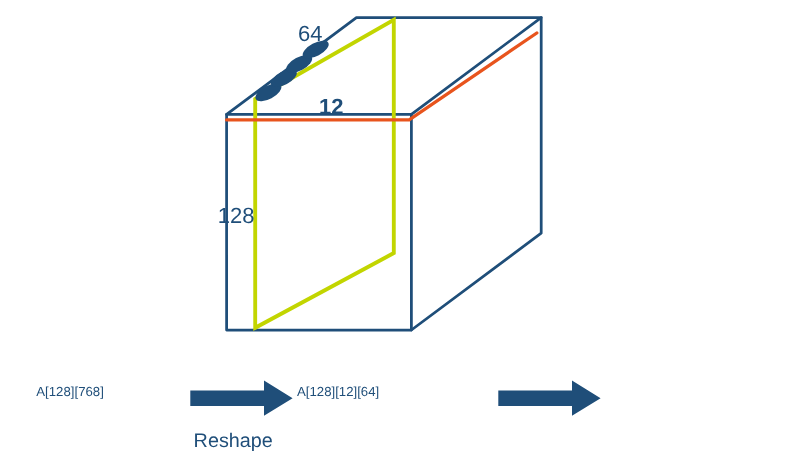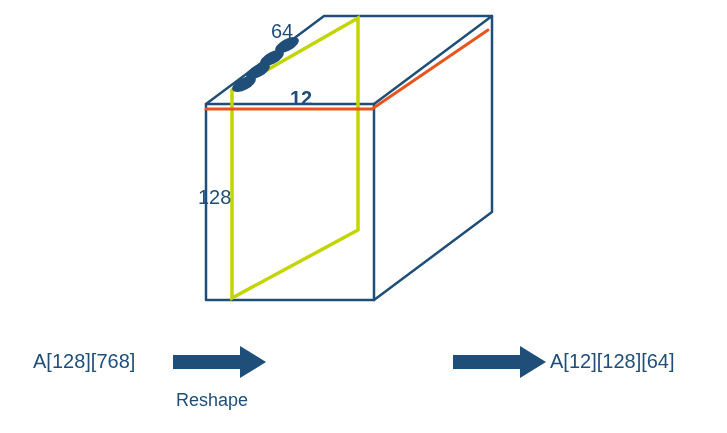--- a/index.html
+++ b/index.html
@@ -38,21 +38,21 @@
   .dot { fill: var(--navy); stroke: none; }
   .arrow { fill: var(--navy); stroke: none; }
 
   .lbl {
     position: absolute;
     color: var(--navy);
     white-space: nowrap;
     line-height: 1.1;
   }
   .dim-lbl { font-size: 20px; }
-  .shape-lbl { font-size: 20px; }
+  .shape-lbl { font-size: 12px; }
   .op-lbl { font-size: 18px; }
 
   #lbl-64   { left: 271px; top: 20px; }
   #lbl-12   { left: 290px; top: 87px; font-weight: bold; }
   #lbl-128  { left: 162px; top: 186px; margin-left: 36px; }
 
   #lbl-shape-a { left: 33px;  top: 350px; }
   #lbl-shape-b { left: 270px; top: 350px; }
   #lbl-shape-c { left: 550px; top: 350px; }
 
@@ -85,17 +85,17 @@
 
     <polygon class="arrow" points="173,355 240,355 240,346 266,362 240,378 240,369 173,369"></polygon>
     <polygon class="arrow" points="453,355 520,355 520,346 546,362 520,378 520,369 453,369"></polygon>
   </svg>
 
   <span id="lbl-64" class="lbl dim-lbl">64</span>
   <span id="lbl-12" class="lbl dim-lbl">12</span>
   <span id="lbl-128" class="lbl dim-lbl">128</span>
 
   <span id="lbl-shape-a" class="lbl shape-lbl">A[128][768]</span>
-  <span id="lbl-shape-c" class="lbl shape-lbl">A[12][128][64]</span>
+  <span id="lbl-shape-b" class="lbl shape-lbl">A[128][12][64]</span>
 
   <span id="lbl-op-reshape" class="lbl op-lbl">Reshape</span>
 
 </div>
 
 </body></html>

